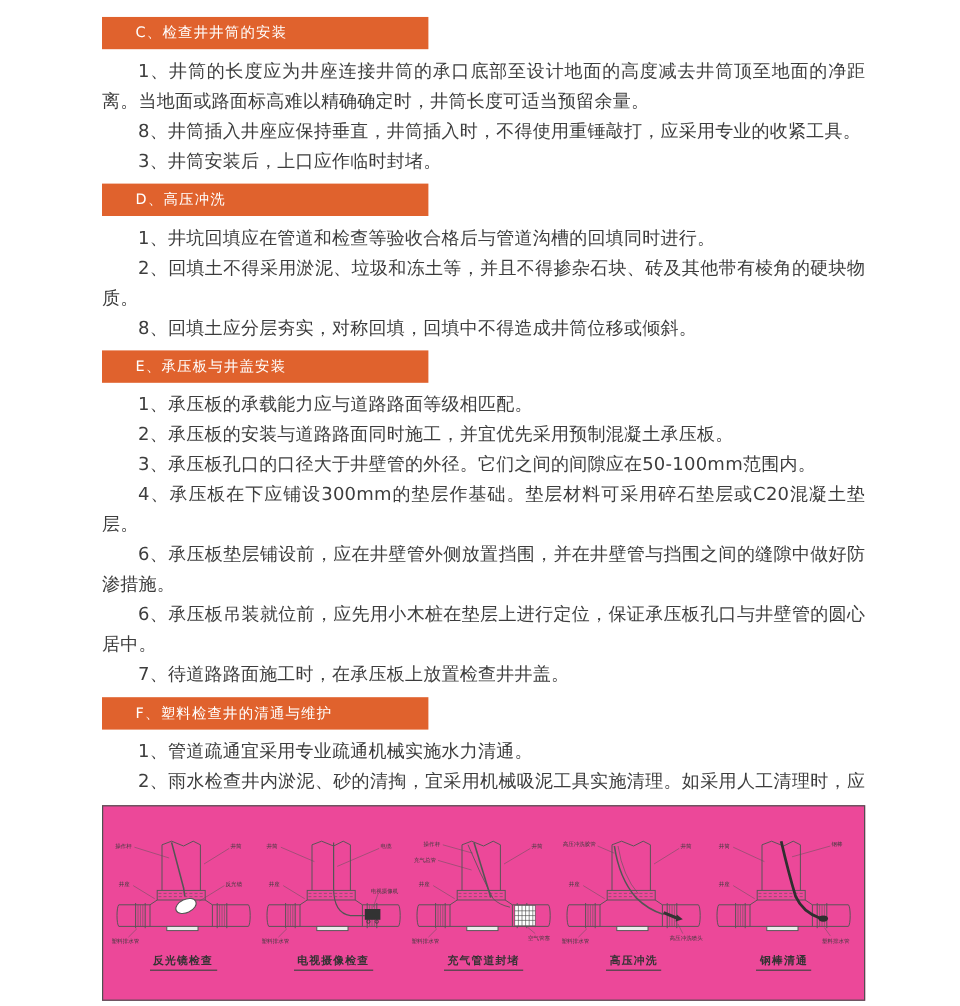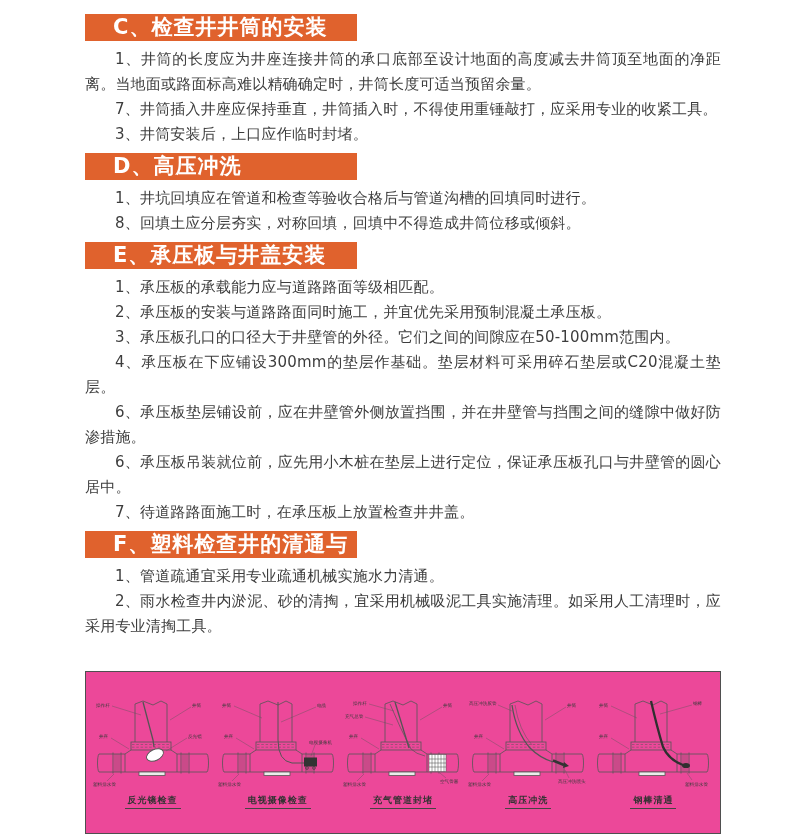--- a/index.html
+++ b/index.html
@@ -10,21 +10,21 @@
     color:#3d3d3d;
   }
   .page { position:relative; width:800px; height:838px; background:#fff; }
   .content { position:absolute; left:85px; top:14px; width:636px; }
   .content-text { height:648px; overflow:hidden; }
 
   .section { margin:0 0 6px 0; }
   .section-header {
     width:272px; height:27px; line-height:27px;
     background:#e0622d; color:#ffffff;
-    font-size:21px; font-weight:bold;
+    font-size:12px; font-weight:normal;
     padding-left:28px; letter-spacing:1px;
     margin:4px 0 6px 0;
   }
   .section:first-child .section-header { margin-top:0; }
   p.item {
     margin:0; font-size:15px; line-height:25px;
     text-indent:2em; letter-spacing:0.2px; color:#3d3d3d;
     text-align:justify;
   }
 
@@ -69,27 +69,28 @@
   </defs>
 </svg>
 
 <div class="page">
   <div class="content">
     <div class="content-text">
 
       <div class="section">
         <div class="section-header">C、检查井井筒的安装</div>
         <p class="item">1、井筒的长度应为井座连接井筒的承口底部至设计地面的高度减去井筒顶至地面的净距离。当地面或路面标高难以精确确定时，井筒长度可适当预留余量。</p>
-        <p class="item">7、井筒插入井座应保持垂直，井筒插入时，不得使用重锤敲打，应采用专业的收紧工具。</p>
+        <p class="item">8、井筒插入井座应保持垂直，井筒插入时，不得使用重锤敲打，应采用专业的收紧工具。</p>
         <p class="item">3、井筒安装后，上口应作临时封堵。</p>
       </div>
 
       <div class="section">
         <div class="section-header">D、高压冲洗</div>
         <p class="item">1、井坑回填应在管道和检查等验收合格后与管道沟槽的回填同时进行。</p>
+        <p class="item">2、回填土不得采用淤泥、垃圾和冻土等，并且不得掺杂石块、砖及其他带有棱角的硬块物质。</p>
         <p class="item">8、回填土应分层夯实，对称回填，回填中不得造成井筒位移或倾斜。</p>
       </div>
 
       <div class="section">
         <div class="section-header">E、承压板与井盖安装</div>
         <p class="item">1、承压板的承载能力应与道路路面等级相匹配。</p>
         <p class="item">2、承压板的安装与道路路面同时施工，并宜优先采用预制混凝土承压板。</p>
         <p class="item">3、承压板孔口的口径大于井壁管的外径。它们之间的间隙应在50-100mm范围内。</p>
         <p class="item">4、承压板在下应铺设300mm的垫层作基础。垫层材料可采用碎石垫层或C20混凝土垫层。</p>
         <p class="item">6、承压板垫层铺设前，应在井壁管外侧放置挡围，并在井壁管与挡围之间的缝隙中做好防渗措施。</p>

